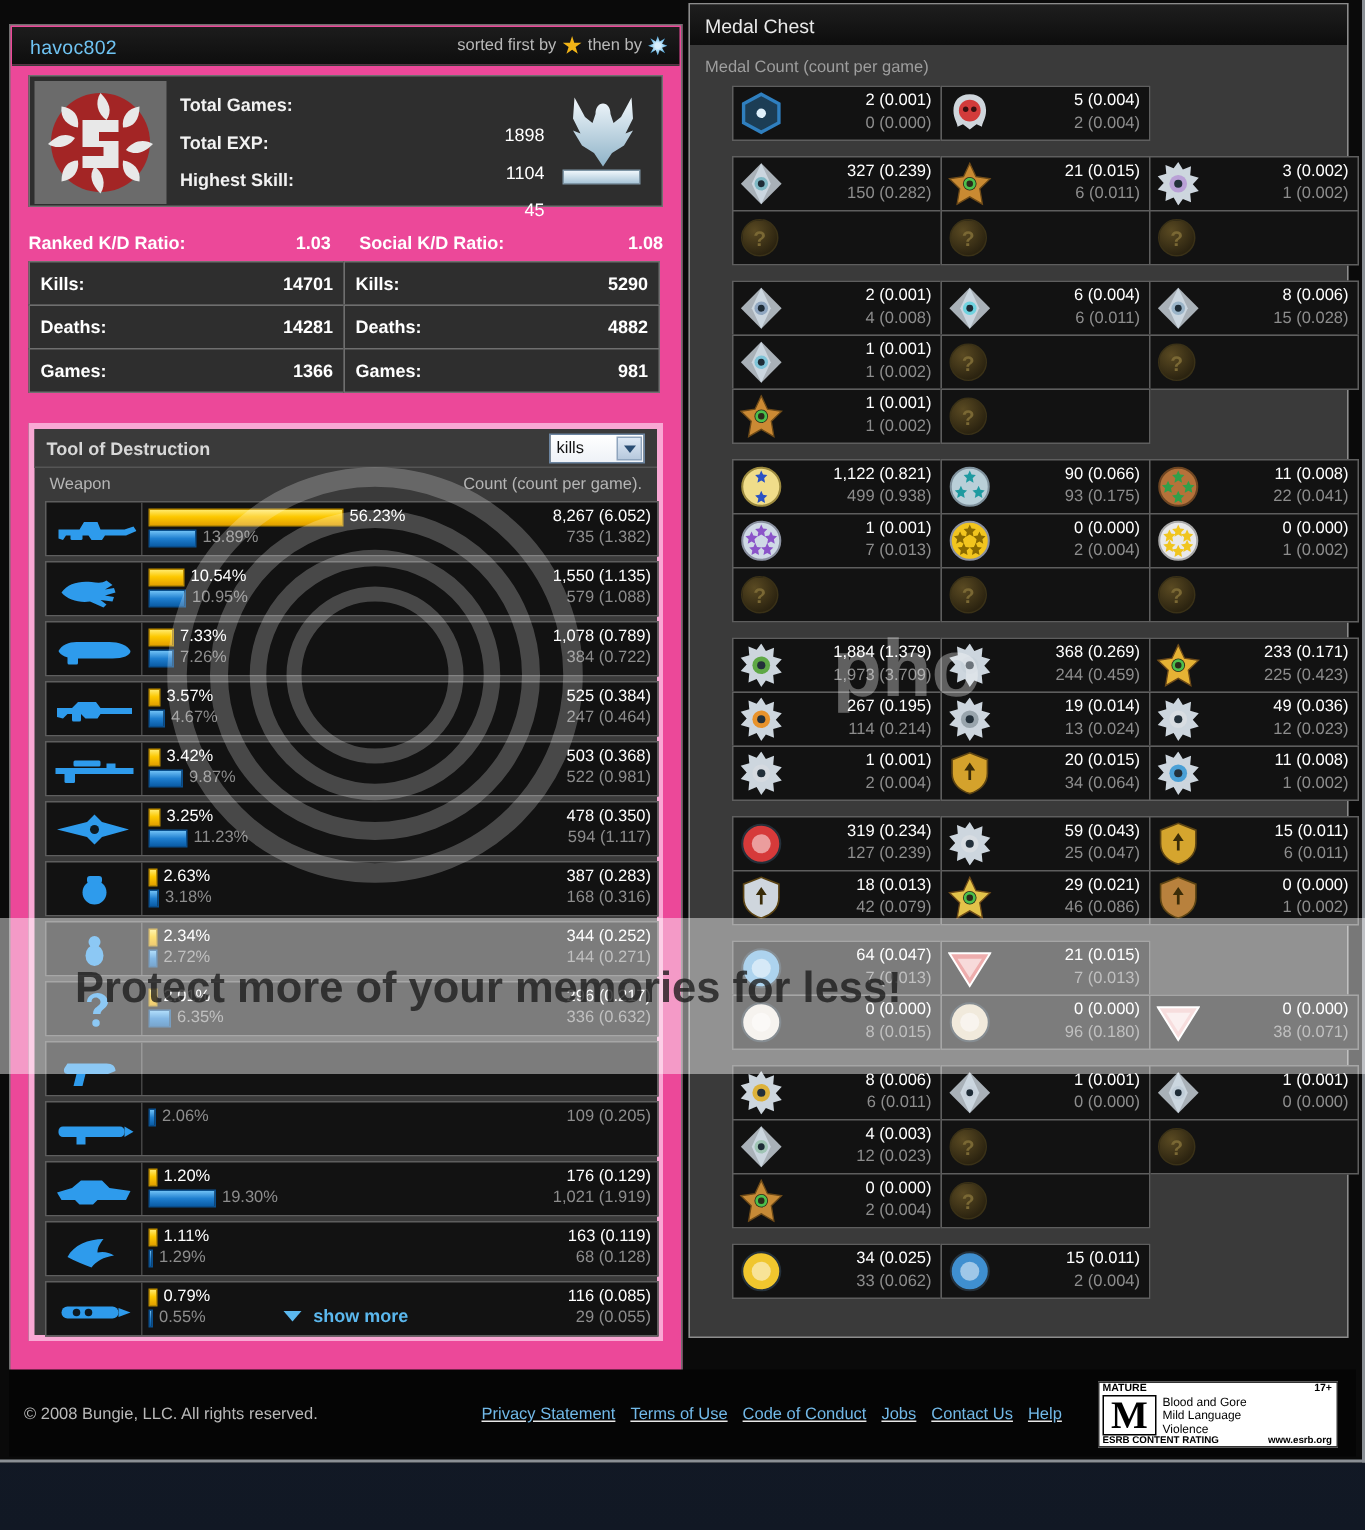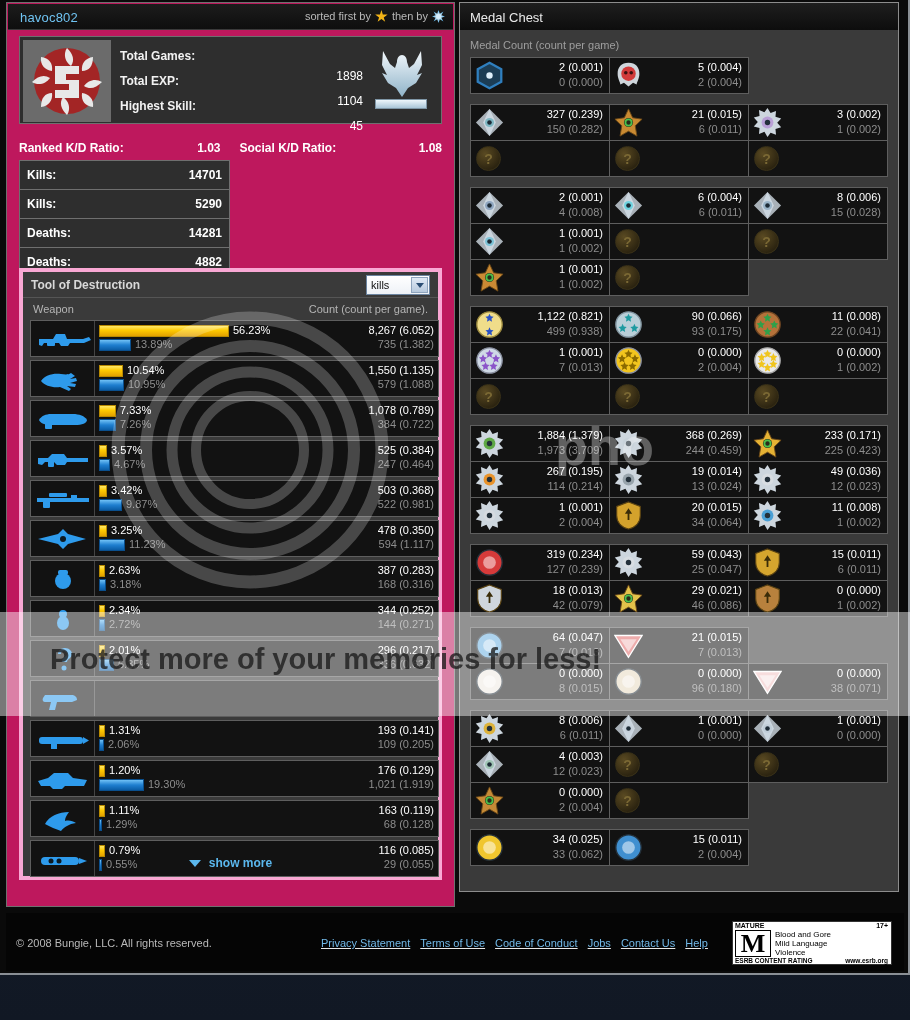--- a/index.html
+++ b/index.html
@@ -20,22 +20,22 @@
   .frame{
     position:absolute; left:0; top:0; width:910px; height:975px;
     background:#0a0a0a;
     border-right:2px solid #8a8f95;
     border-bottom:2px solid #8a8f95;
   }
   .cols{ position:absolute; left:0; top:0; width:910px; height:910px; }
 
   
   .leftcol{
-    position:absolute; left:6px; top:2px; width:449px; height:905px;
-    background:#be185d;
+    position:absolute; left:6px; top:16px; width:449px; height:905px;
+    background:#ec4899;
     border:1px solid #707070;
   }
   .userbar{
     position:absolute; left:1px; top:1px; width:445px; height:26px;
     background:linear-gradient(180deg,#1c1c1c 0%,#0e0e0e 100%);
     border-bottom:1px solid #3a3a3a;
   }
   .username{
     position:absolute; left:12px; top:6px;
     font-size:13px; color:#6fc3f2; letter-spacing:.2px;
@@ -87,21 +87,21 @@
   .kdhead > div{
     width:50%; display:flex; justify-content:space-between; align-items:center;
     font-weight:bold; font-size:12px; color:#ffffff;
   }
   .kdhead > div:first-child{ padding-right:10px; }
   .kdhead > div:last-child{ padding-left:9px; }
 
   .kdgrid{
     position:absolute; left:12px; top:157px; width:423px;
   }
-  .kdrow{ display:flex;flex-direction:column; }
+  .kdrow{ display:flex; }
   .kdcell{
     width:211px; height:30px;
     border:1px solid #6f6f6f; background:#2e2e2e;
     display:flex; justify-content:space-between; align-items:center;
     padding:0 7px; font-weight:bold; font-size:12px; color:#fff;
     margin-right:-1px; margin-bottom:-1px;
   }
 
   
   .tod{
@@ -172,21 +172,21 @@
     position:absolute; left:459px; top:2px; width:440px; height:890px;
     background:#3a3a3a; border:1px solid #8c8c8c;
   }
   .medalhead{
     position:absolute; left:0; top:0; width:100%; height:28px;
     background:linear-gradient(180deg,#1e1e1e,#0d0d0d);
     border-bottom:1px solid #3a3a3a;
   }
   .medaltitle{ position:absolute; left:10px; top:7px; font-size:13px; color:#e9e9e9;}
   .medalsub{ position:absolute; left:10px; top:36px; font-size:11px; color:#9e9e9e;}
-  .mgroups{ position:absolute; left:10px; top:54px; width:420px;}
+  .mgroups{ position:absolute; left:28px; top:54px; width:420px;}
   .mgroup{ margin-bottom:11px; display:flex; flex-wrap:wrap; width:420px;}
   .mcell{
     width:140px; height:37px;
     border:1px solid #5e5e5e; background:#121212;
     position:relative; margin-right:-1px; margin-bottom:-1px;
   }
   .mcell.empty{ background:transparent; border-color:transparent; }
   .micon{ position:absolute; left:4px; top:3px; width:29px; height:29px;}
   .mv1{ position:absolute; right:6px; top:3px; font-size:11px; color:#fff;}
   .mv2{ position:absolute; right:6px; top:18px; font-size:11px; color:#8d8d8d;}
@@ -550,25 +550,20 @@
             </div>
             <div class="wrow">
               <div class="wicon">
                 <svg width="56" height="26" viewBox="0 0 56 26" fill="#2e9bec">
                   <rect x="4" y="11" width="44" height="7" rx="3"></rect>
                   <path d="M48 11l6 3.5-6 3.5z"></path>
                   <rect x="16" y="18" width="6" height="5"></rect>
                 </svg>
               </div>
      <div class="barzone">
-       <div class="barline">
-         <div class="bar y" style="width:6px"></div>
-         <span class="pct" style="left:10px">1.31%</span>
-         <span class="cnt">193 (0.141)</span>
-       </div>
        <div class="barline">
          <div class="bar b" style="width:5px"></div>
          <span class="pct dim" style="left:9px">2.06%</span>
          <span class="cnt dim">109 (0.205)</span>
        </div>
      </div>
             </div>
             <div class="wrow">
               <div class="wicon">
                 <svg width="56" height="26" viewBox="0 0 56 26" fill="#2e9bec">

